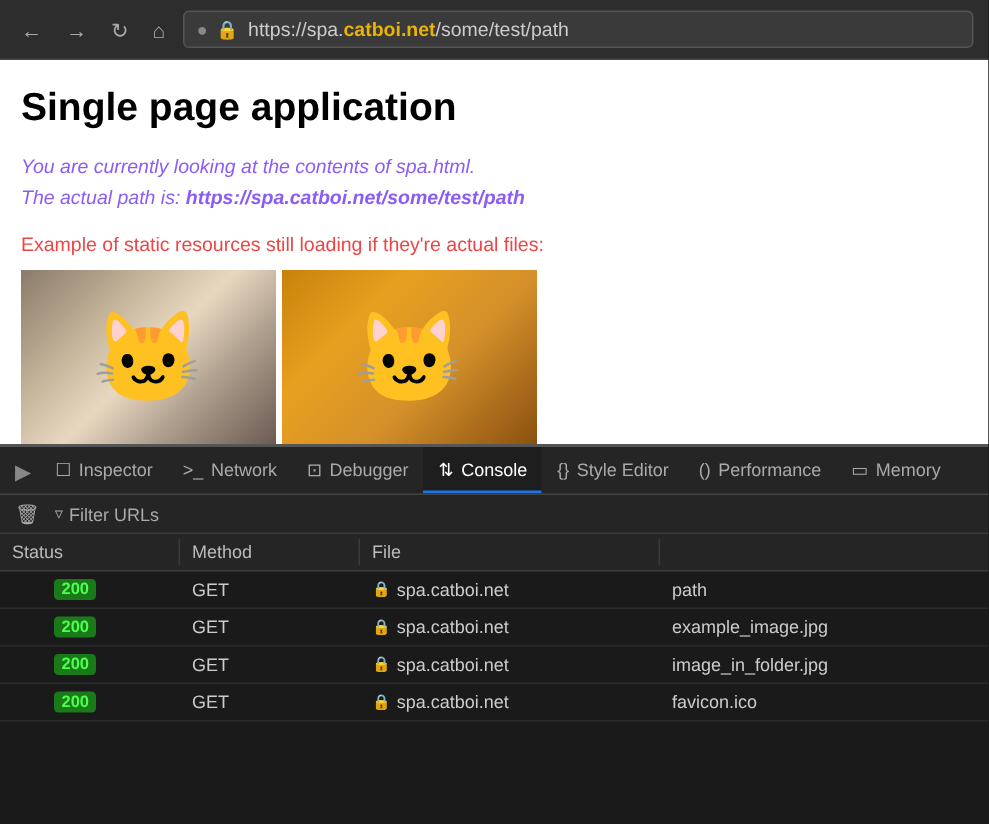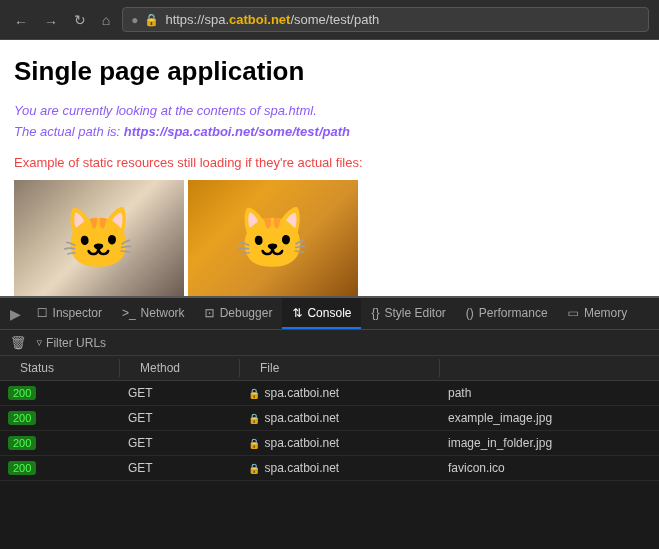--- a/index.html
+++ b/index.html
@@ -174,21 +174,20 @@
       background: #252526;
       border-bottom: 1px solid #3a3a3a;
       padding: 3px 0;
     }
     .table-header-cell {
       padding: 2px 8px;
       font-size: 12px;
       color: #bbb;
       font-weight: normal;
       border-right: 1px solid #3a3a3a;
-      margin-left: 12px;
     }
     .table-row {
       display: grid;
       grid-template-columns: 120px 120px 200px 1fr;
       border-bottom: 1px solid #2a2a2a;
       padding: 2px 0;
     }
     .table-cell {
       padding: 3px 8px;
       font-size: 12px;
@@ -198,21 +197,22 @@
       gap: 4px;
       white-space: nowrap;
       overflow: hidden;
     }
     .status-badge {
       background: #1a7a1a;
       color: #4cff4c;
       font-size: 11px;
       padding: 1px 5px;
       border-radius: 3px;
-      font-weight: normal;
+      font-weight: bold;
+      margin-left: 28px;
     }
     .lock-small {
       font-size: 10px;
       color: #888;
     }
 
     
     .devtools-left-icon {
       padding: 0 6px;
       color: #888;

